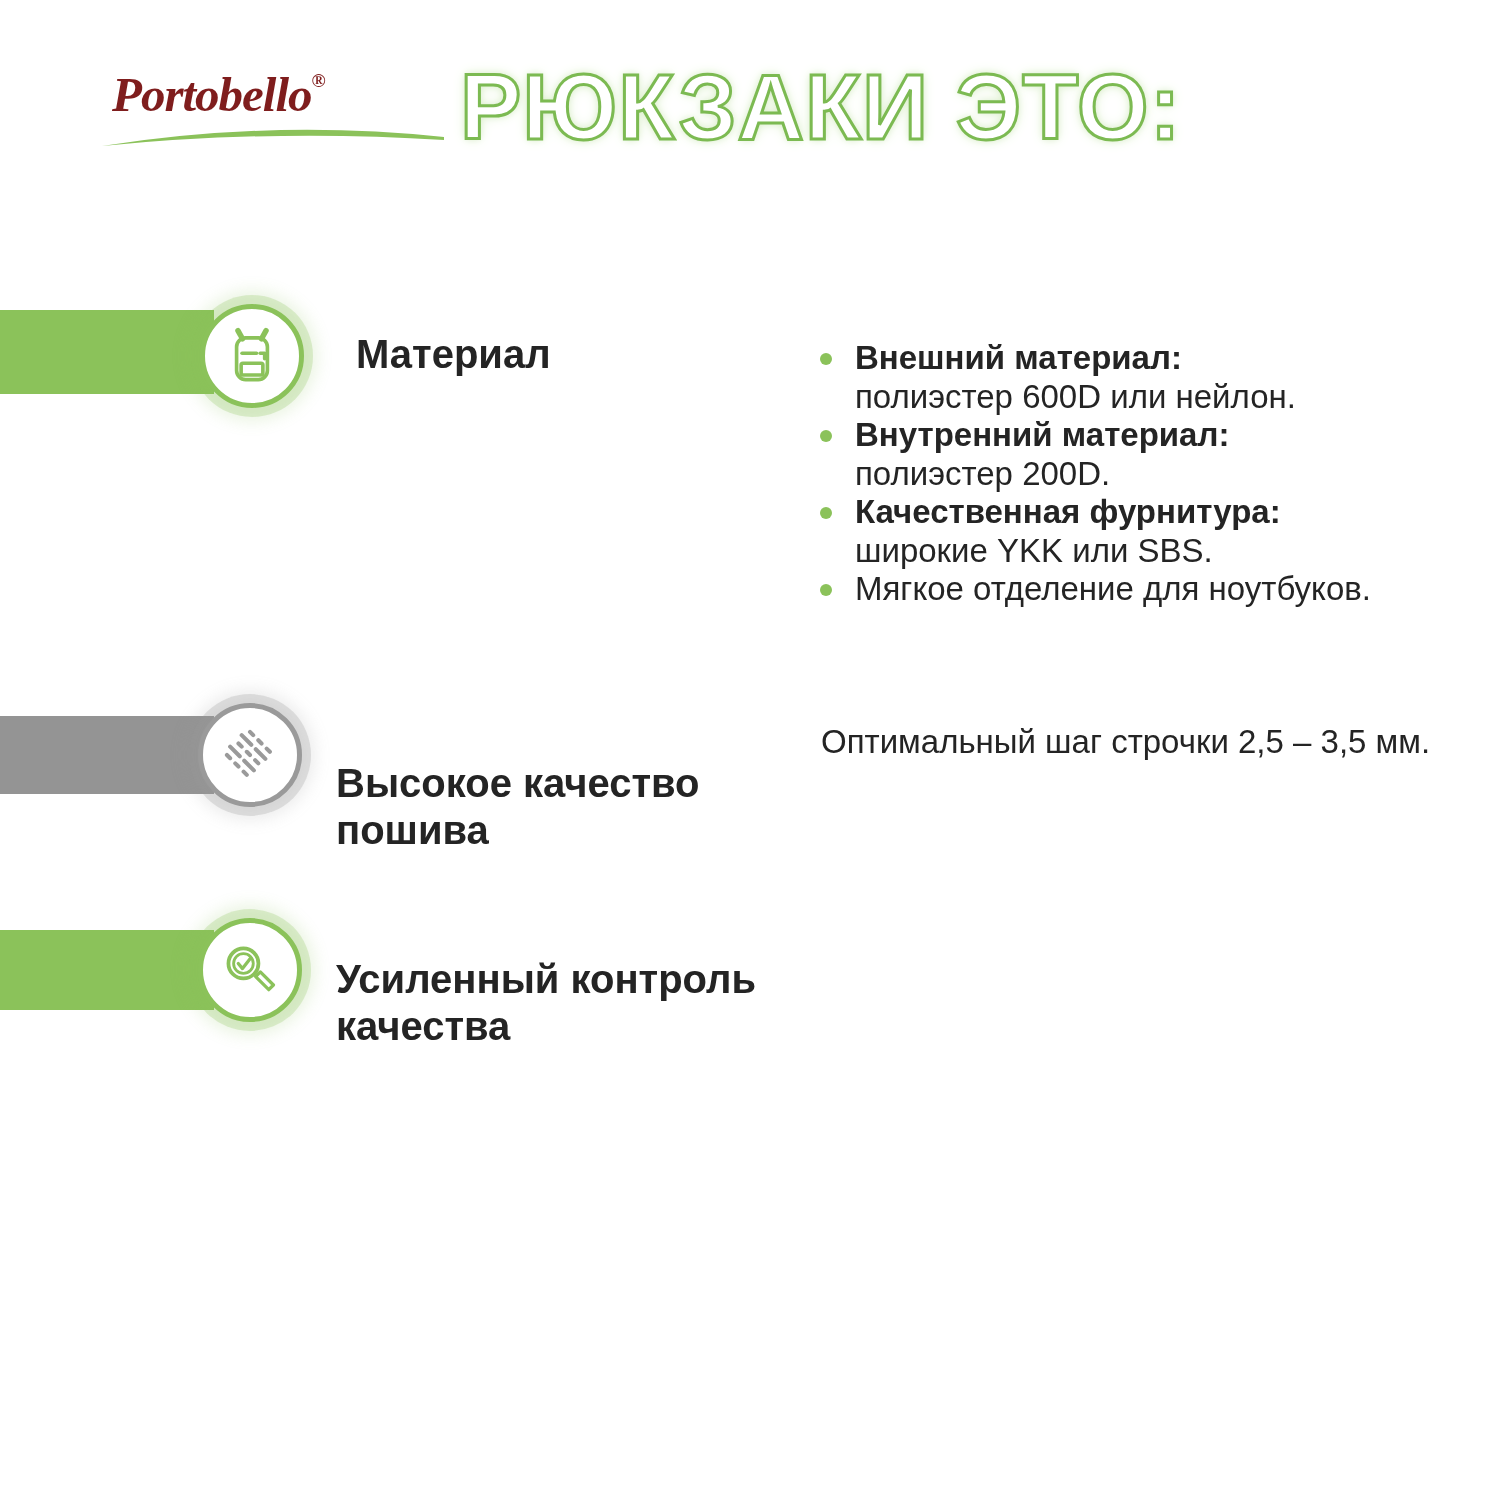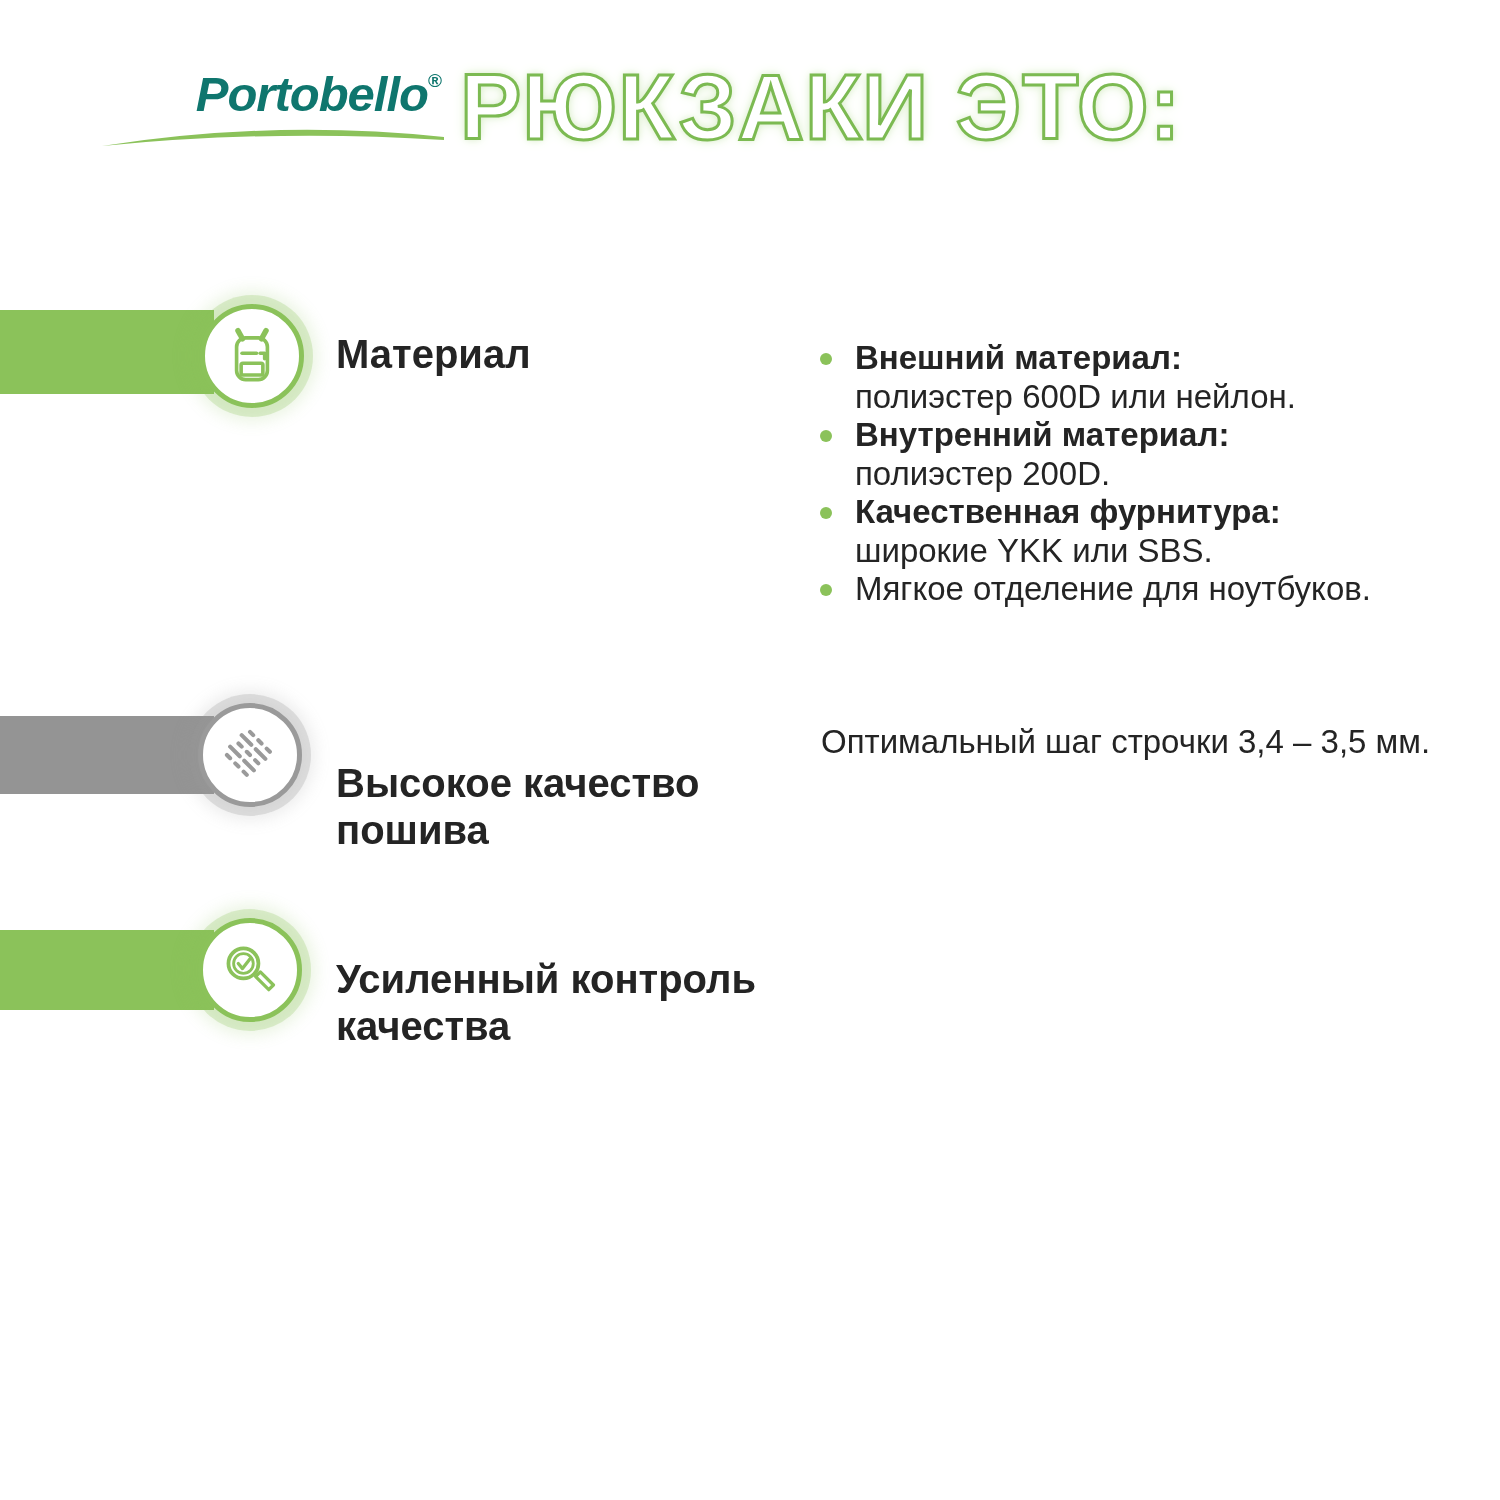--- a/index.html
+++ b/index.html
@@ -10,22 +10,23 @@
     font-family: "Liberation Sans", sans-serif;
     color: #242424;
     overflow: hidden;
   }
 
   
   .logo {
     position: absolute;
     left: 112px; top: 66px;
     width: 330px;
-    text-align: right;
-    color: #0f766e;
+    text-align: left;
+    color: #7f1d1d;
+    font-family: Liberation Serif, serif;
   }
   .logo-text {
     font-size: 49px;
     font-weight: bold;
     font-style: italic;
     letter-spacing: -1px;
     white-space: nowrap;
   }
   .logo-reg {
     font-size: 19px;
@@ -75,21 +76,21 @@
   .badge-3 { left: 198px; top: 918px; }
 
   .row-heading {
     position: absolute;
     left: 336px;
     font-size: 40px;
     font-weight: bold;
     line-height: 47px;
     color: #242424;
   }
-  .heading-1 { top: 331px; }
+  .heading-1 { top: 331px; margin-left: 20px; }
   .heading-2 { top: 712px; margin-top: 48px; }
   .heading-3 { top: 956px; }
 
   
   .feature-list {
     position: absolute;
     left: 820px; top: 339px;
     width: 620px;
   }
   .li { display: flex; align-items: flex-start; line-height: 38.5px; font-size: 33px; }
@@ -180,21 +181,21 @@
       <line x1="32" y1="14" x2="32" y2="50" stroke-dasharray="5 8"></line>
       <line x1="41" y1="10" x2="41" y2="54" stroke-dasharray="15 7"></line>
       <line x1="50" y1="14" x2="50" y2="50" stroke-dasharray="5 8"></line>
     </g>
   </svg>
 </div>
 <h2 class="row-heading heading-2">
   <span>Высокое качество</span><br>
   <span>пошива</span>
 </h2>
-<div class="row-note">Оптимальный шаг строчки 3,4 – 3,5 мм.</div>
+<div class="row-note">Оптимальный шаг строчки 2,5 – 3,5 мм.</div>
 
 <div class="bar green bar-3"></div>
 <div class="badge green badge-3">
   <svg width="60" height="60" viewBox="0 0 64 64" fill="none" stroke="#8BC25A" stroke-width="4" stroke-linecap="round" stroke-linejoin="round">
     <circle cx="25" cy="25" r="16"></circle>
     <circle cx="25" cy="25" r="10.5" stroke-width="3"></circle>
     <path d="M19.5,25 l4.5,5.5 l8.5,-11" stroke-width="3.5"></path>
     <path d="M38,39 L43,34 L57,48 L52,53 Z" stroke-width="3.5"></path>
   </svg>
 </div>

